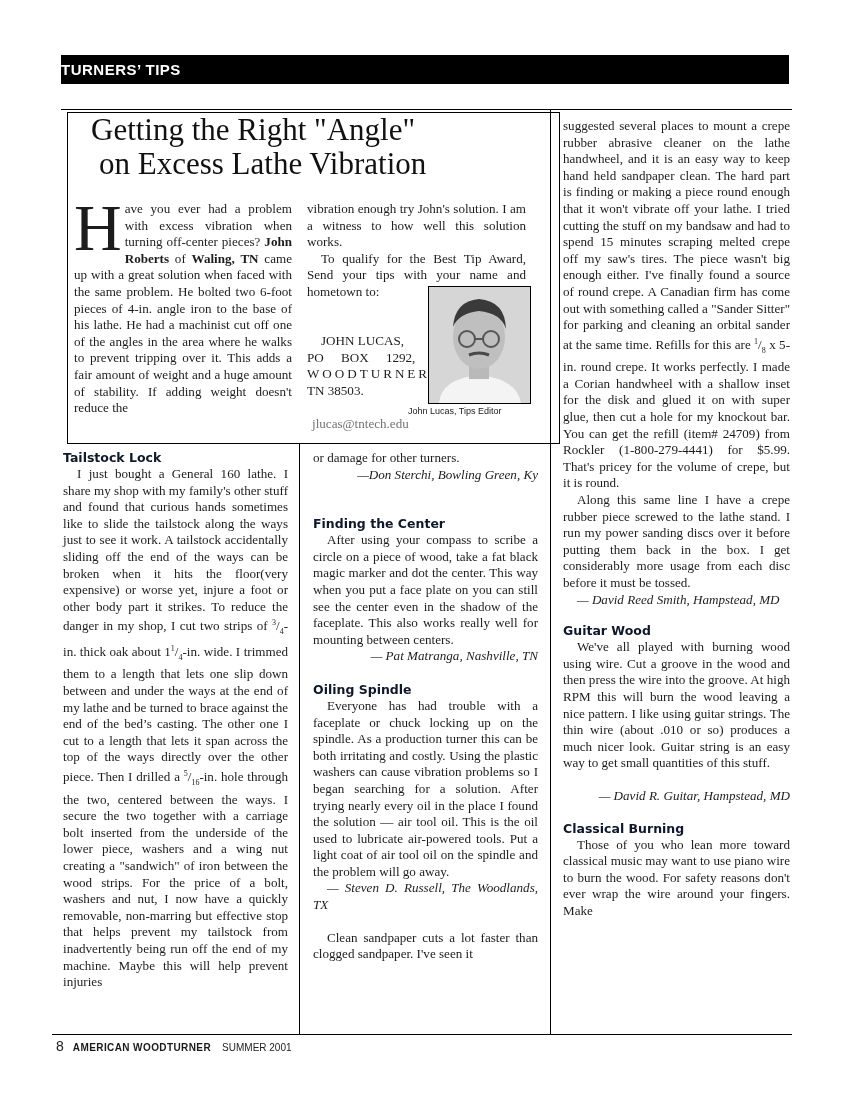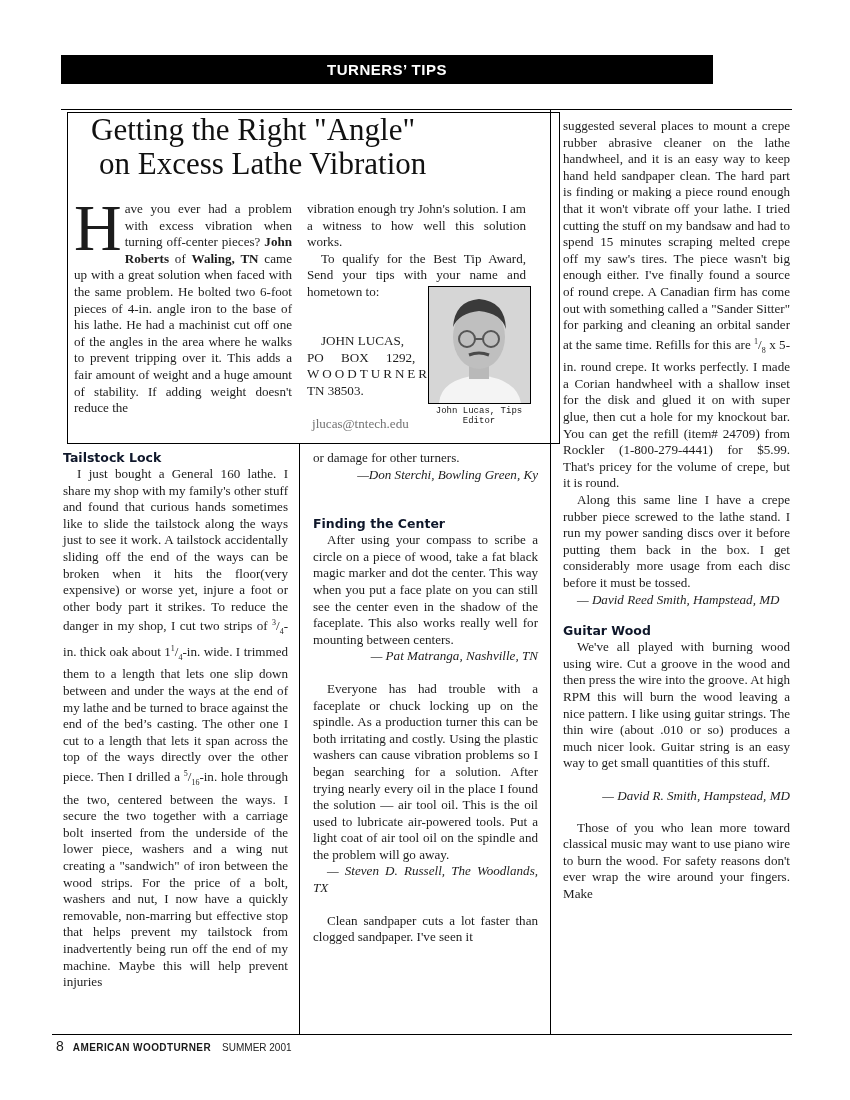--- a/index.html
+++ b/index.html
@@ -1,33 +1,33 @@
 <!DOCTYPE html>
 <html><head>
   <meta charset="utf-8">
   <style>
     html, body { margin: 0; padding: 0; background: #ffffff; }
     body { width: 850px; height: 1100px; position: relative; overflow: hidden; font-family: "DejaVu Serif", serif; color: #1a1a1a; }
-    .banner { position: absolute; left: 61px; top: 55px; width: 652px; height: 29px; background: #000; color: #fff; font-family: "Liberation Sans", sans-serif; font-weight: 700; font-size: 15px; letter-spacing: 0.5px; text-align: center; line-height: 29px; }
+    .banner { position: absolute; left: 61px; top: 55px; width: 728px; height: 29px; background: #000; color: #fff; font-family: "Liberation Sans", sans-serif; font-weight: 700; font-size: 15px; letter-spacing: 0.5px; text-align: left; line-height: 29px; }
     .topline { position: absolute; left: 61px; top: 109px; width: 731px; height: 1px; background: #000; }
     .coldiv { position: absolute; width: 1px; background: #000; }
     .bottomline { position: absolute; left: 52px; top: 1034px; width: 740px; height: 1px; background: #000; }
     .box { position: absolute; left: 67px; top: 112px; width: 493px; height: 332px; border: 1px solid #000; box-sizing: border-box; }
     .title { position: absolute; left: 67px; top: 113px; width: 430px; font-family: "Liberation Serif", serif; font-size: 31px; line-height: 34px; color: #111; }
     .title .l1 { padding-left: 24px; display: block; }
     .title .l2 { padding-left: 32px; display: block; }
     .txt { font-family: "Liberation Serif", serif; font-size: 13.1px; line-height: 16.6px; text-align: justify; color: #1c1c1c; }
     .col { position: absolute; }
     .dropcap { float: left; font-family: "Liberation Serif", serif; font-size: 66px; line-height: 50px; margin: 2px 3px 0 0; height: 50px; }
     p { margin: 0; }
     .indent { text-indent: 14px; }
     .head { font-family: "DejaVu Sans", sans-serif; font-weight: 700; font-size: 12.5px; line-height: 17px; color: #0f172a; }
     .sig { font-style: italic; text-align: right; }
     .photo { position: absolute; left: 428px; top: 286px; width: 103px; height: 118px; border: 1px solid #000; box-sizing: border-box; background: #dcdcdc; overflow: hidden; }
-    .caption { position: absolute; left: 424px; top: 406px; width: 110px; font-family: Liberation Mono, monospace; font-size: 9px; text-align: center; }
+    .caption { position: absolute; left: 408px; top: 406px; width: 110px; font-family: Liberation Sans, sans-serif; font-size: 9px; text-align: left; }
     .footer { position: absolute; left: 56px; top: 1038px; font-family: "Liberation Sans", sans-serif; font-size: 11px; white-space: nowrap; }
     .footer .pg { font-size: 14px; margin-right: 6px; }
     .footer .mag { font-weight: 700; font-size: 10px; letter-spacing: 0.4px; margin-right: 8px; }
     .footer .date { font-size: 10px; color: #222; }
     sup, sub { font-size: 8px; }
   </style>
 </head>
 <body>
 
 <div class="banner"><span>TURNERS’ TIPS</span></div>
@@ -79,38 +79,40 @@
 
 <div class="col txt" style="left:563px; top:118px; width:227px;">
   <p><span>suggested several places to mount a crepe rubber abrasive cleaner on the lathe handwheel, and it is an easy way to keep hand held sandpaper clean. The hard part is finding or making a piece round enough that it won't vibrate off your lathe. I tried cutting the stuff on my bandsaw and had to spend 15 minutes scraping melted crepe off my saw's tires.  The piece wasn't big enough either. I've finally found a source of round crepe. A Canadian firm has come out with something called a "Sander Sitter" for parking and cleaning an orbital sander at the same time. Refills for this are </span><sup>1</sup>/<sub>8</sub><span> x 5-in. round crepe. It works perfectly. I made a Corian handwheel with a shallow inset for the disk and glued it on with super glue, then cut a hole for my knockout bar. You can get the refill (item# 24709) from Rockler (1-800-279-4441) for $5.99. That's pricey for the volume of crepe, but it is round.</span></p>
   <p class="indent">Along this same line I have a crepe rubber piece screwed to the lathe stand. I run my power sanding discs over it before putting them back in the box. I get considerably more usage from each disc before it must be tossed.</p>
   <p class="indent" style="font-style:italic;">— David Reed Smith, Hampstead, MD</p>
 
   <div style="height:14px;"></div>
   <div class="head">Guitar Wood</div>
   <p class="indent">We've all played with burning wood using wire. Cut a groove in the wood and then press the wire into the groove. At high RPM this will burn the wood leaving a nice pattern. I like using guitar strings. The thin wire (about .010 or so) produces a much nicer look. Guitar string is an easy way to get small quantities of this stuff.</p>
   <div style="height:16px;"></div>
-  <p class="sig">— David R. Smith, Hampstead, MD</p>
+  <p class="sig">— David R. Guitar, Hampstead, MD</p>
   <div style="height:15px;"></div>
+  <div class="head">Classical Burning</div>
   <p class="indent">Those of you who lean more toward classical music may want to use piano wire to burn the wood. For safety reasons don't ever wrap the wire around your fingers. Make</p>
 </div>
 
 <div class="col txt" style="left:63px; top:449px; width:225px;">
   <div class="head">Tailstock Lock</div>
   <p class="indent"><span>I just bought a General 160 lathe. I share my shop with my family's other stuff and found that curious hands sometimes like to slide the tailstock along the ways just to see it work. A tailstock accidentally sliding off the end of the ways can be broken when it hits the floor(very expensive) or worse yet, injure a foot or other body part it strikes. To reduce the danger in my shop, I cut two strips of </span><sup>3</sup>/<sub>4</sub><span>-in. thick oak about 1</span><sup>1</sup>/<sub>4</sub><span>-in. wide. I trimmed them to a length that lets one slip down between and under the ways at the end of my lathe and be turned to brace against the end of the bed’s casting. The other one I cut to a length that lets it span across the top of the ways directly over the other piece. Then I drilled a </span><sup>5</sup>/<sub>16</sub><span>-in. hole through the two, centered between the ways. I secure the two together with a carriage bolt inserted from the underside of the lower piece, washers and a wing nut creating a "sandwich" of iron between the wood strips. For the price of a bolt, washers and nut, I now have a quickly removable, non-marring but effective stop that helps prevent my tailstock from inadvertently being run off the end of my machine. Maybe this will help prevent injuries</span></p>
 </div>
 
 <div class="col txt" style="left:313px; top:450px; width:225px;">
   <p>or damage for other turners.</p>
   <p class="sig">—Don  Sterchi, Bowling Green, Ky</p>
   <div style="height:32px;"></div>
   <div class="head">Finding the Center</div>
   <p class="indent">After using your compass to scribe a circle on a piece of wood, take a fat black magic marker and dot the center. This way when you put a face plate on you can still see the center even in the shadow of the faceplate. This also works really well for mounting between centers.</p>
   <p class="sig">— Pat Matranga, Nashville, TN</p>
   <div style="height:16px;"></div>
+  <div class="head">Oiling Spindle</div>
   <p class="indent">Everyone has had trouble with a faceplate or chuck locking up on the spindle. As a production turner this can be both irritating and costly. Using the plastic washers can cause vibration problems so I began searching for a solution. After trying nearly every oil in the place I found the solution — air tool oil. This is the oil used to lubricate air-powered tools. Put a light coat of air tool oil on the spindle and the problem will go away.</p>
   <p class="indent" style="font-style:italic;">— Steven D. Russell, The Woodlands, TX</p>
   <div style="height:16px;"></div>
   <p class="indent">Clean sandpaper cuts a lot faster than clogged sandpaper. I've seen it</p>
 </div>
 
 <div class="footer">
   <span class="pg">8</span>
   <span class="mag">AMERICAN WOODTURNER</span>
   <span class="date">SUMMER 2001</span>

